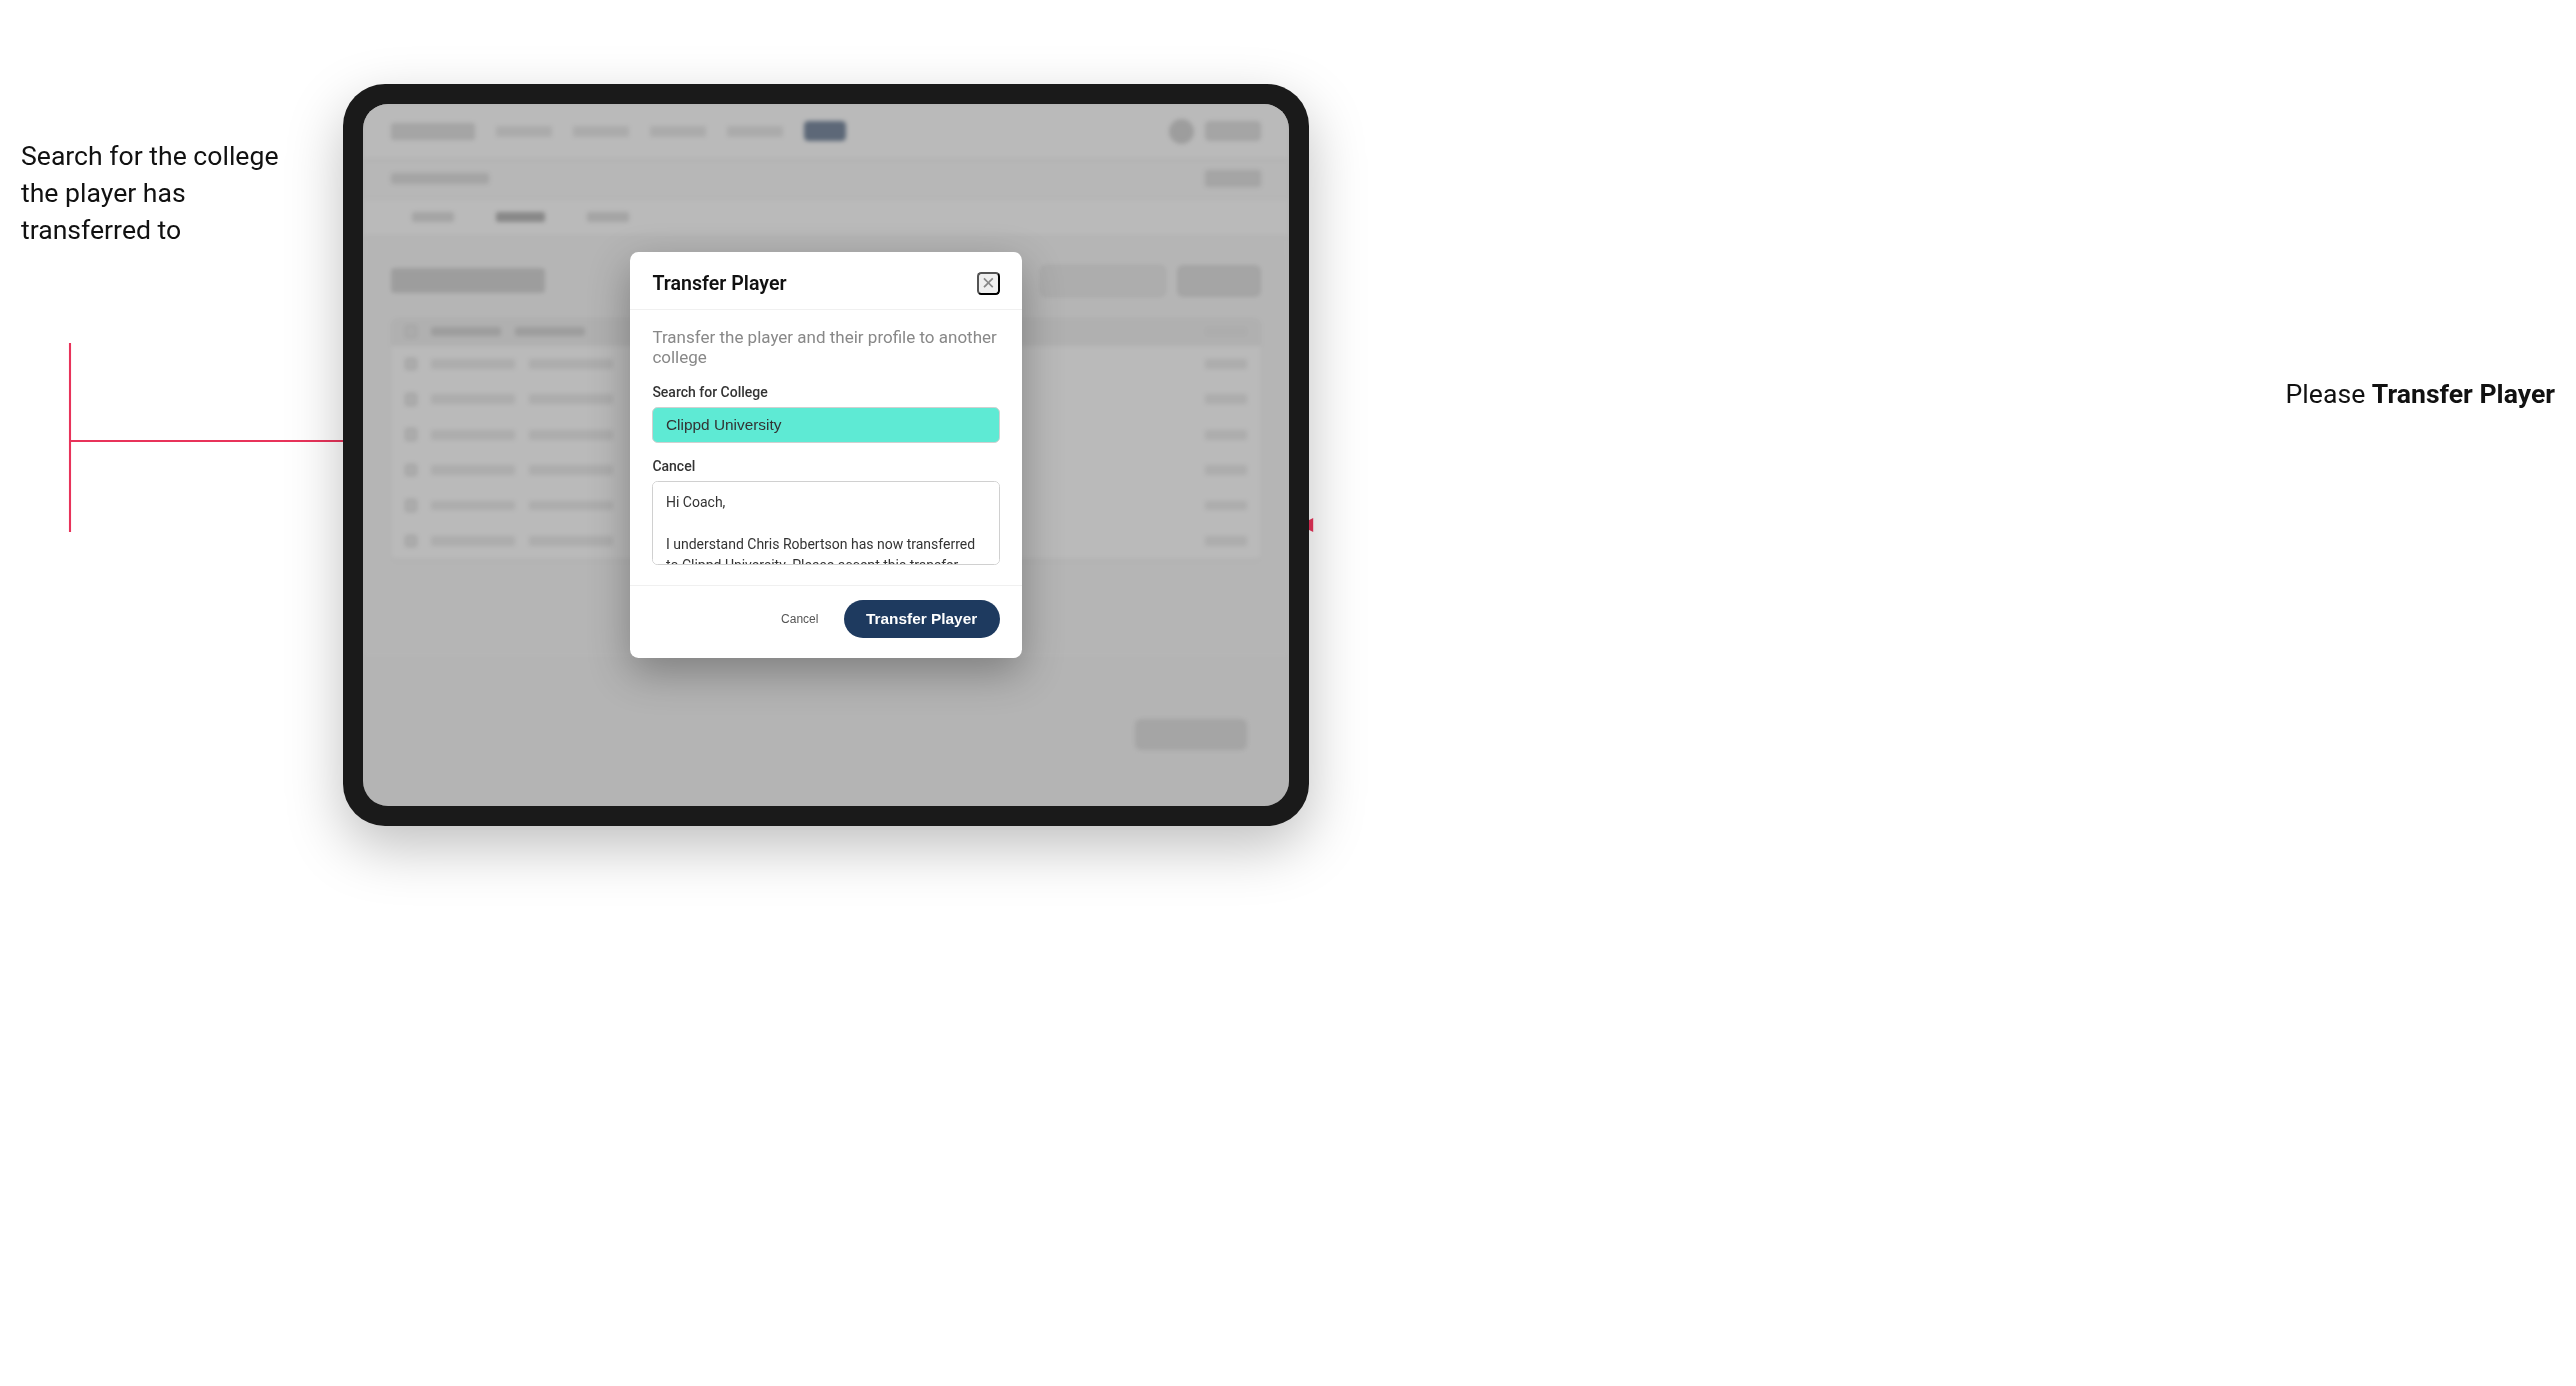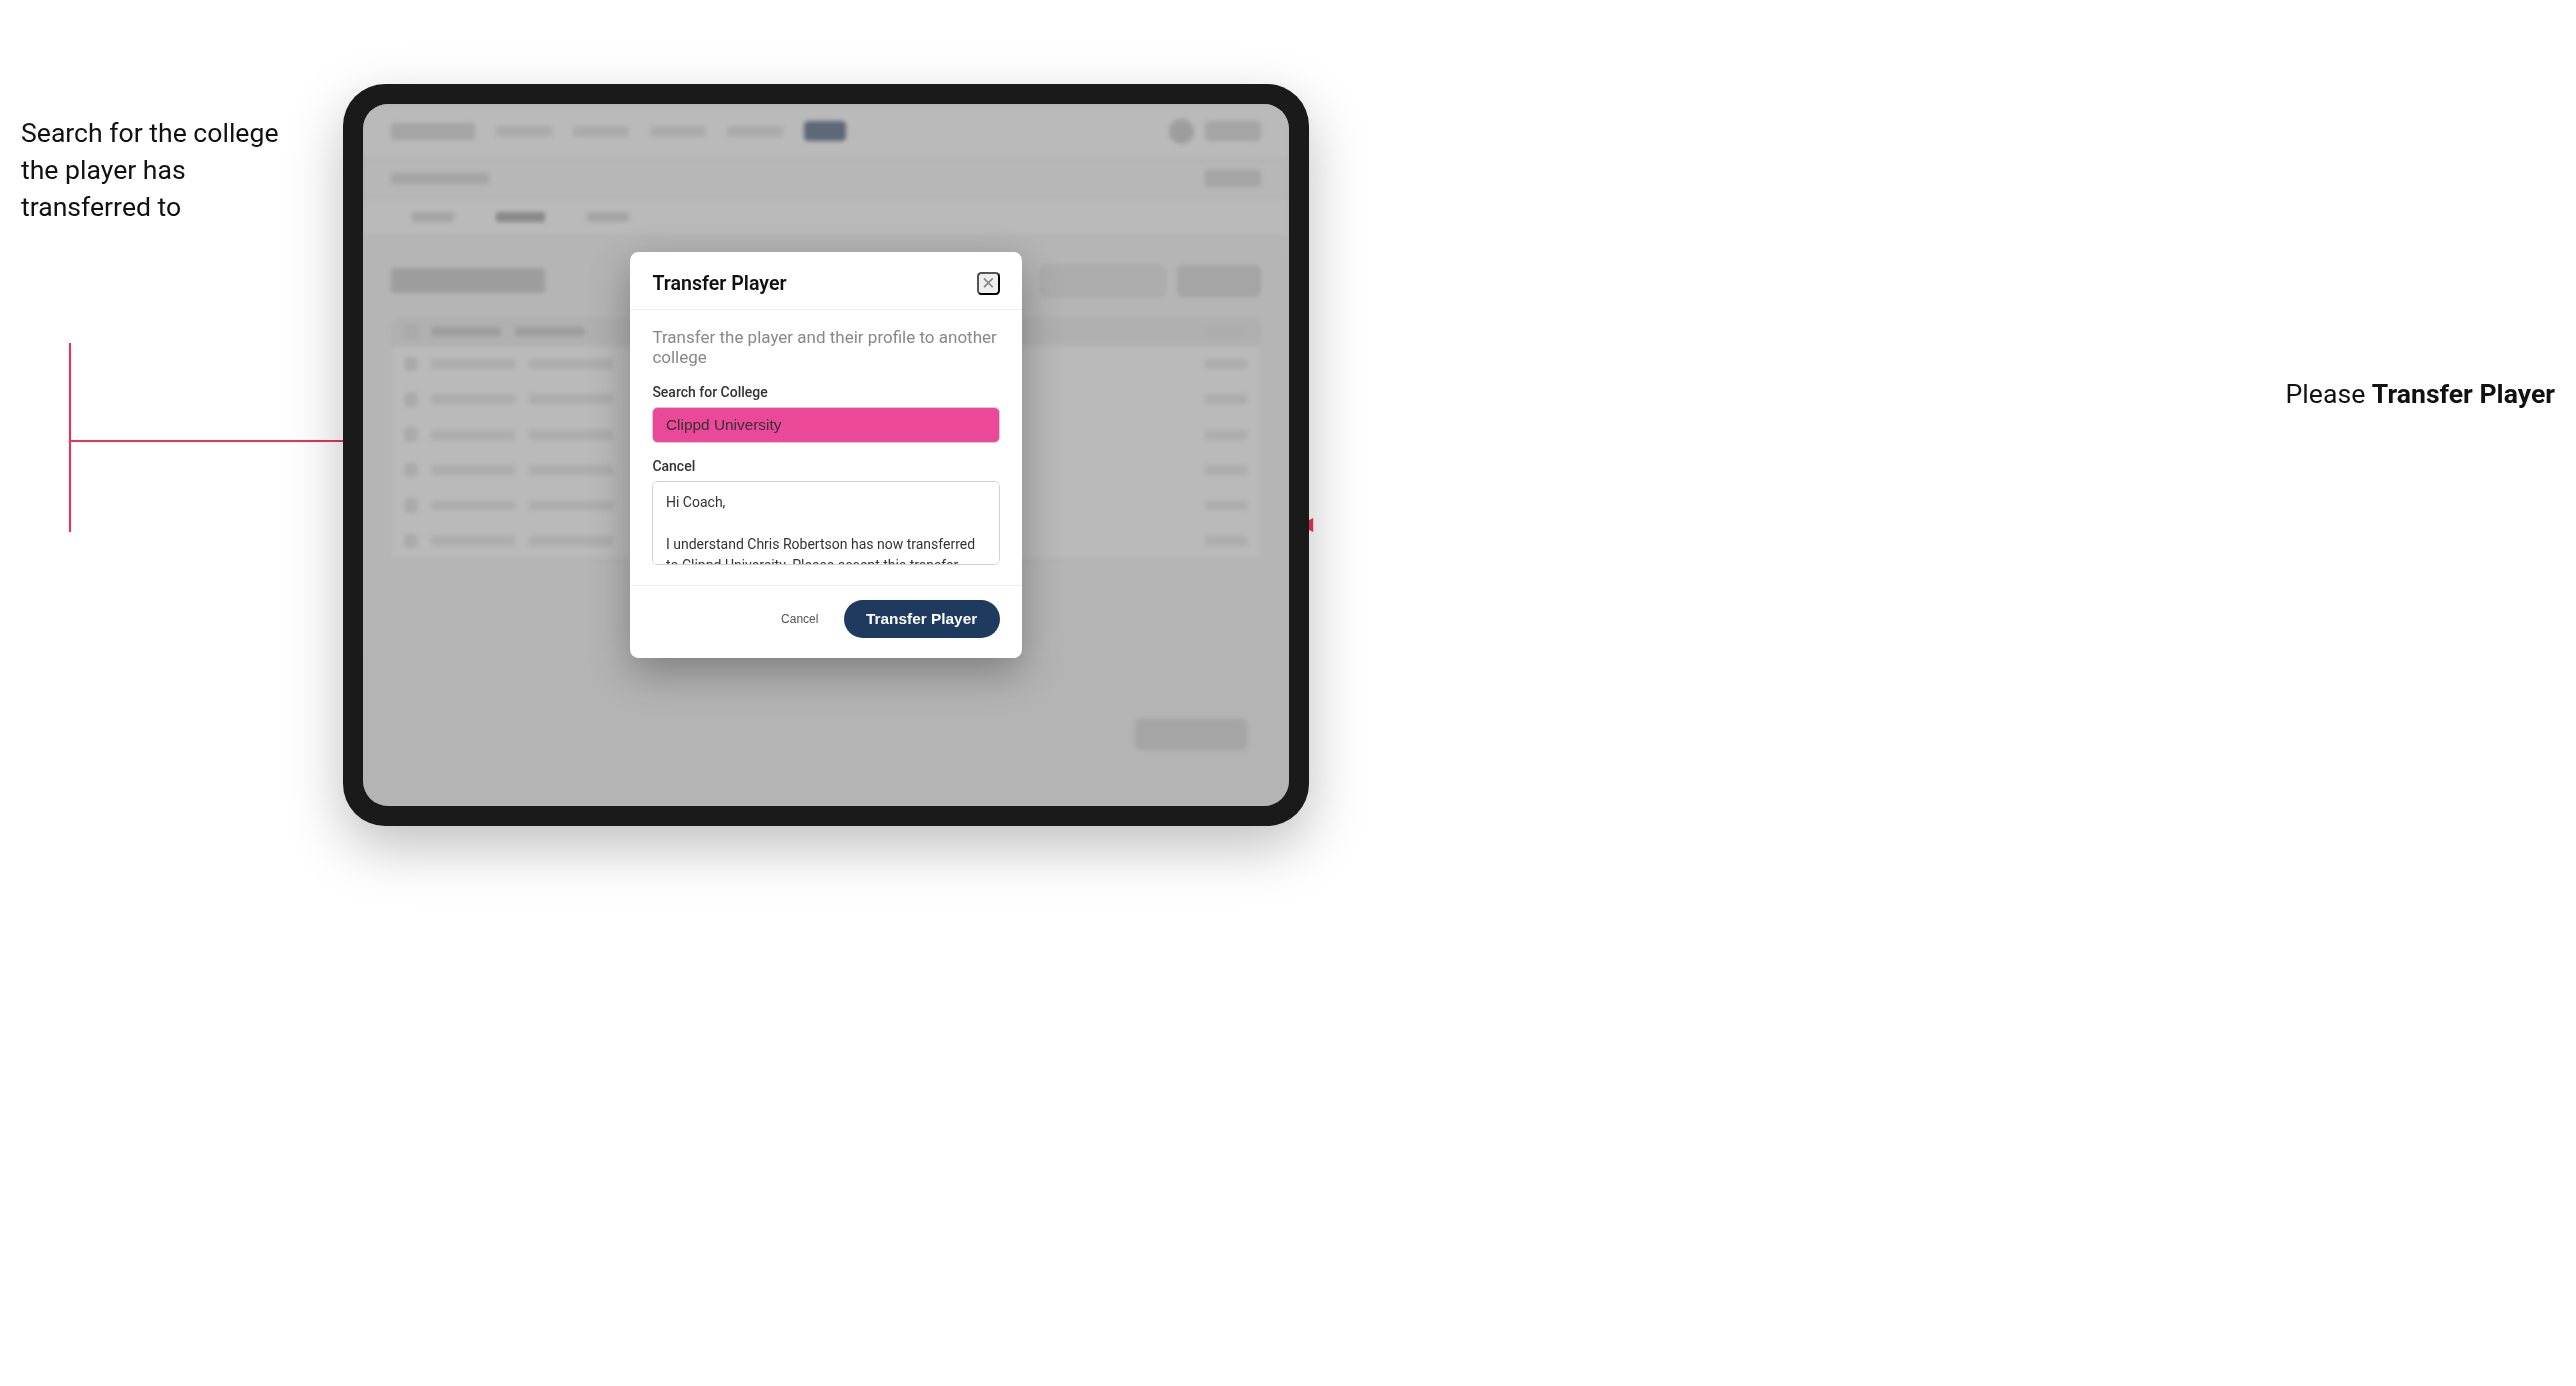--- a/index.html
+++ b/index.html
@@ -10,21 +10,21 @@
       width: 2576px;
       height: 1386px;
       overflow: hidden;
       position: relative;
     }
 
     
     .annotation-left {
       position: absolute;
       left: 21px;
-      top: 114px;
+      top: 137px;
       width: 294px;
     }
 
     .annotation-text {
       font-size: 26.6px;
       line-height: 1.4;
       color: #111;
       margin-bottom: 42px;
     }
 
@@ -315,21 +315,21 @@
     }
 
     .form-input {
       width: 100%;
       height: 36px;
       border: 1px solid #d0d0d0;
       border-radius: 5.6px;
       padding: 0 12.6px;
       font-size: 15.4px;
       color: #333;
-      background: #ec4899;
+      background: #5eead4;
       outline: none;
       margin-bottom: 15.4px;
     }
 
     .form-textarea {
       width: 100%;
       height: 84px;
       border: 1px solid #d0d0d0;
       border-radius: 5.6px;
       padding: 9.8px 12.6px;

